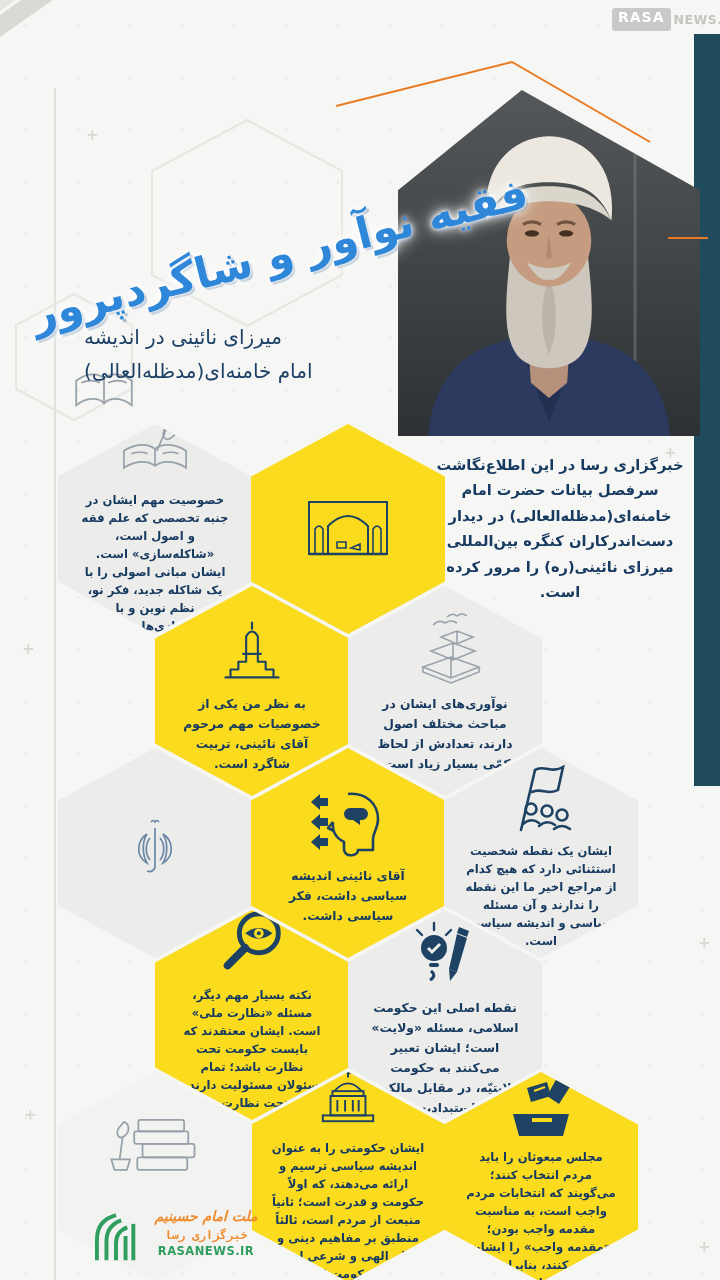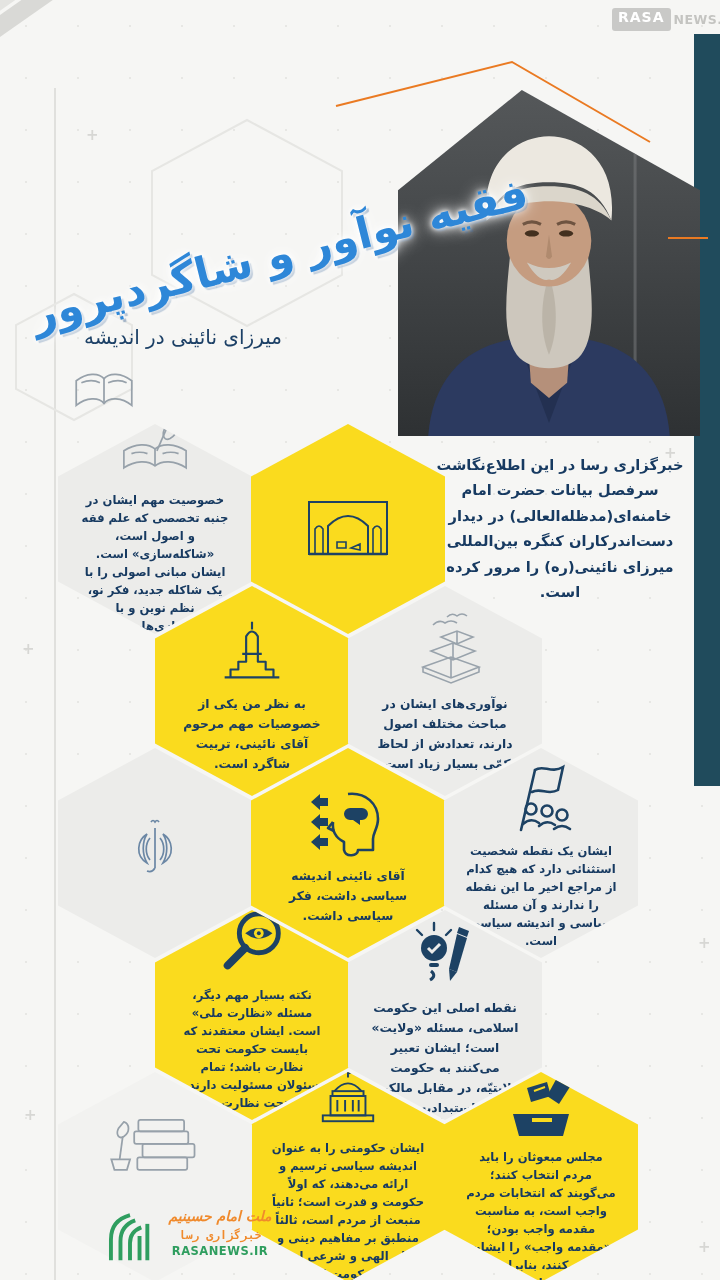--- a/index.html
+++ b/index.html
@@ -43,21 +43,21 @@
     display:flex;flex-direction:column;align-items:center;justify-content:center;
     box-sizing:border-box;padding:14px 20px 10px;
   }
   .hex.yellow{background:#fadb1e;}
   .hex.white{background:#ececea;}
   .hex.faint{background:#f2f2f0;}
   .hex .ictop{height:80px;display:flex;align-items:center;justify-content:center;margin-bottom:4px;flex:0 0 auto;}
   .hex p{margin:0;direction:rtl;text-align:center;color:#173a61;font-weight:bold;font-size:12.3px;line-height:1.62;}
   .hex p.long{font-size:11.6px;line-height:1.55;}
   
-  .footlogo{left:104px;top:1208px;display:flex;align-items:flex-start;gap:8px;z-index:8;}
+  .footlogo{left:90px;top:1208px;display:flex;align-items:flex-start;gap:8px;z-index:8;}
   .footlogo .txt{display:flex;flex-direction:column;align-items:center;width:112px;}
   .slogan{color:#f08a2c;font-size:14px;font-weight:bold;font-style:italic;direction:rtl;line-height:1.2;}
   .agency{color:#f08a2c;font-size:11.5px;font-weight:bold;direction:rtl;margin-top:3px;font-family:Liberation Mono, monospace;}
   .site{color:#2f9e5f;font-size:11.5px;font-weight:bold;letter-spacing:.5px;margin-top:2px;}
   .orangelines{left:0;top:0;width:720px;height:1280px;pointer-events:none;z-index:5;}
 </style>
 </head>
 <body>
 
 <div class="stage">
@@ -116,20 +116,21 @@
 
   <svg class="abs orangelines">
     <polyline points="336,106 512,62 650,142" fill="none" stroke="#ea7a22" stroke-width="2"></polyline>
     <line x1="668" y1="238" x2="708" y2="238" stroke="#ea7a22" stroke-width="2"></line>
   </svg>
 
   <div class="abs title" dir="rtl">فقیه نوآور و شاگردپرور</div>
 
   <div class="abs subtitle" dir="rtl">
     <div>میرزای نائینی در اندیشه</div>
+    <div>امام خامنه‌ای(مدظله‌العالی)</div>
   </div>
 
   <svg class="abs" style="left:68px;top:362px;" width="72" height="58" viewBox="0 0 70 56">
     <g fill="none" stroke="#97a1aa" stroke-width="1.7">
       <path d="M8,18 C18,10 30,10 35,16 C40,10 52,10 62,18 L62,42 C52,34 40,34 35,40 C30,34 18,34 8,42 Z"></path>
       <path d="M35,16 V40"></path>
       <path d="M13,20 q10,-4 18,0 M39,20 q10,-4 18,0"></path>
     </g>
   </svg>
 

